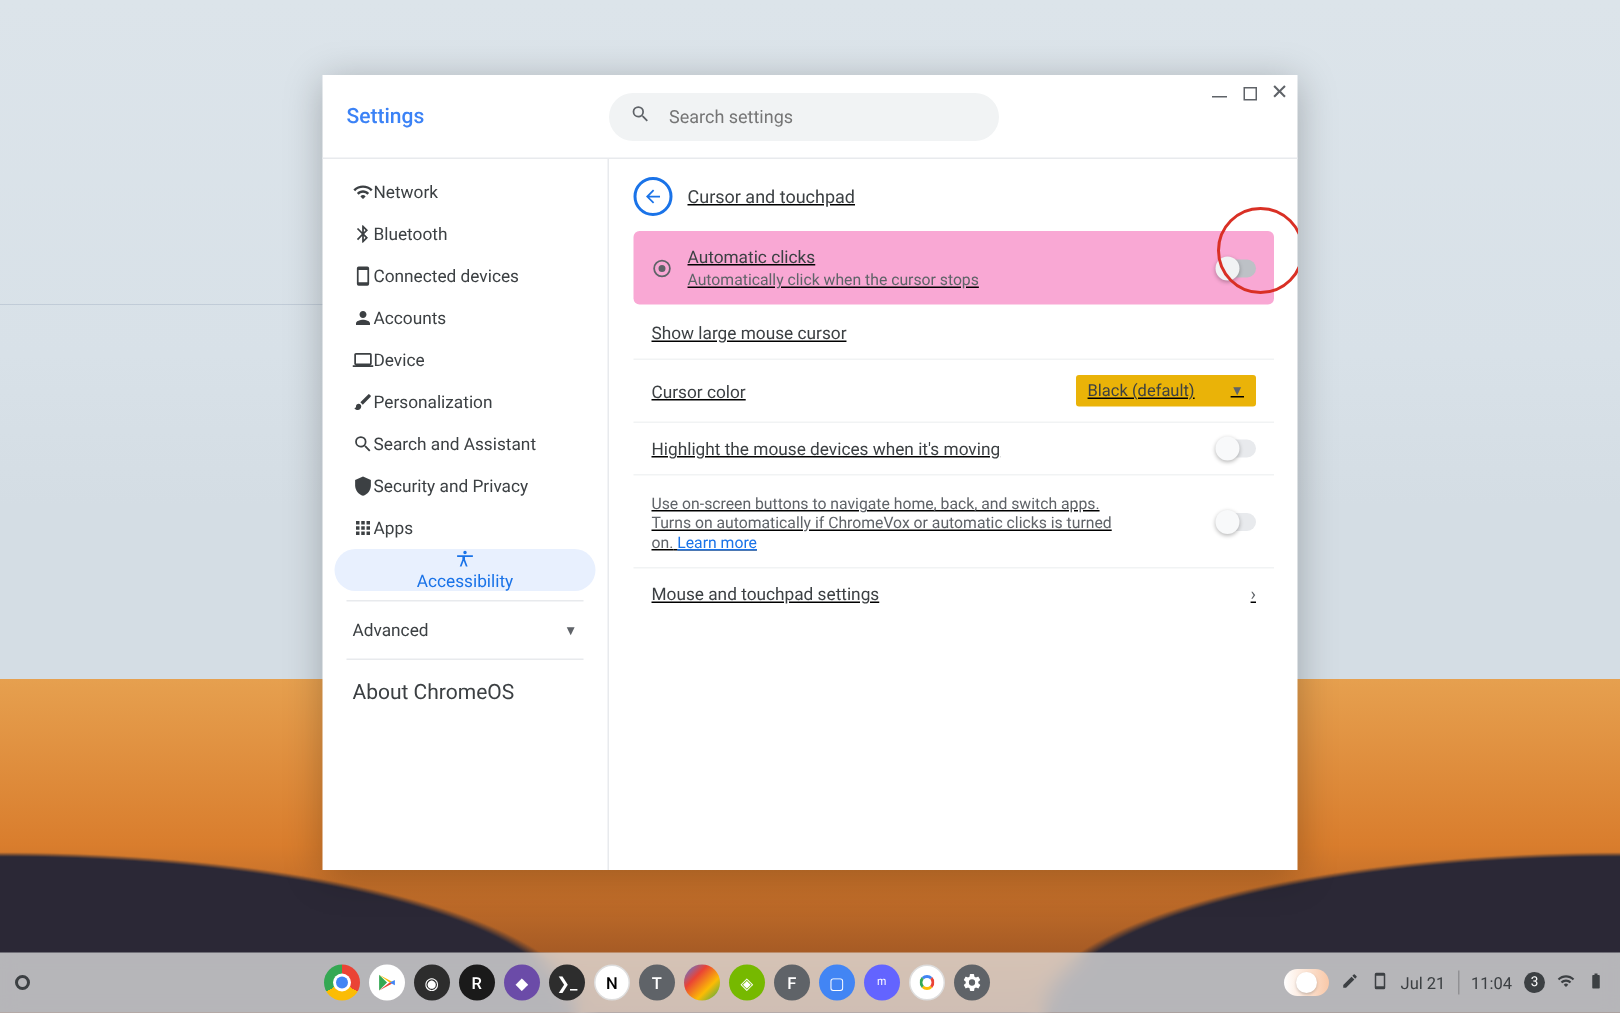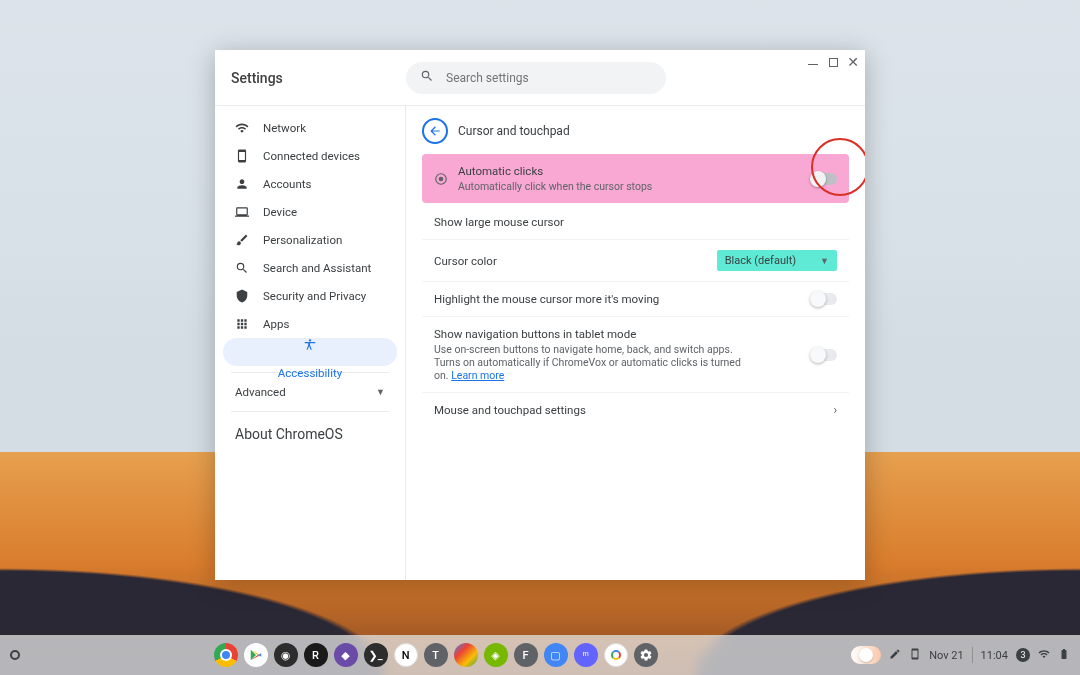--- a/index.html
+++ b/index.html
@@ -31,43 +31,43 @@
     color: #5f6368; font-size: 12px;
   }
   .wc-btn { width: 12px; height: 12px; display: flex; align-items: center; justify-content: center; cursor: pointer; }
   .wc-min { border-bottom: 1.5px solid #5f6368; width: 10px; height: 6px; }
   .wc-max { border: 1.5px solid #5f6368; width: 9px; height: 9px; }
   .wc-close { font-size: 14px; line-height: 12px; }
 
   .topbar {
     height: 56px; display: flex; align-items: center; padding: 0 16px; border-bottom: 1px solid #e8eaed;
   }
-  .title { font-size: 14px; color: #404040; font-weight: 500; width: 175px; }
+  .title { font-size: 14px; color: #3b82f6; font-weight: 500; width: 175px; }
   .search {
     flex: 0 0 260px; height: 32px; background: #f1f3f4; border-radius: 16px;
     display: flex; align-items: center; padding: 0 14px; gap: 12px; color: #5f6368;
   }
   .search svg { width: 14px; height: 14px; fill: #5f6368; }
   .search-inp { border: none; background: transparent; font-size: 12px; outline: none; color: #3c4043; flex: 1; }
 
   .body { flex: 1; display: flex; min-height: 0; }
   .sidebar { width: 190px; padding: 8px 8px; overflow-y: auto; }
   .nav-item {
-    height: 28px; display: flex; align-items: center; gap: 14px; padding: 0 12px;
+    height: 28px; display: flex; align-items: center; gap: 0; padding: 0 12px;
     font-size: 11.5px; color: #3c4043; border-radius: 14px; cursor: pointer;
   }
   .nav-item.active { background: #e8f0fe; color: #1a73e8; flex-direction: column; }
   .nav-item .ico { width: 14px; height: 14px; display: flex; align-items: center; justify-content: center; }
   .nav-item .ico svg { width: 14px; height: 14px; fill: currentColor; }
   .nav-item.active .ico svg { fill: #1a73e8; }
   .sec-div { height: 1px; background: #e8eaed; margin: 6px 8px; }
   .adv { display: flex; align-items: center; justify-content: space-between; padding: 6px 12px; font-size: 11.5px; color: #3c4043; cursor: pointer; }
   .about { padding: 8px 12px; font-size: 14px; color: #3c4043; cursor: pointer; }
 
-  .content { flex: 1; border-left: 1px solid #e8eaed; padding: 12px 16px; overflow-y: auto; }
+  .content { flex: 1; border-left: 1px solid #e8eaed; padding: 12px 16px; overflow-y: auto; text-decoration: underline; }
   .bc-row { display: flex; align-items: center; gap: 10px; margin-bottom: 10px; }
   .back-btn {
     width: 26px; height: 26px; border: 2px solid #1a73e8; border-radius: 50%;
     display: flex; align-items: center; justify-content: center; cursor: pointer;
   }
   .back-btn svg { width: 14px; height: 14px; fill: #1a73e8; }
   .bc-title { font-size: 12px; color: #3c4043; }
 
   .row {
     display: flex; align-items: center; justify-content: space-between;
@@ -85,21 +85,21 @@
   }
   .toggle::after {
     content: ""; position: absolute; left: -1px; top: -2px; width: 16px; height: 16px;
     background: #fff; border-radius: 50%; box-shadow: 0 1px 3px rgba(0,0,0,0.3);
   }
   .toggle.off::after { background: #f1f3f4; }
   .toggle.disabled { background: #e8eaed; cursor: default; }
   .toggle.disabled::after { background: #f8f9fa; }
 
   .select {
-    background: #5eead4; padding: 4px 8px; border-radius: 2px; display: flex; align-items: center;
+    background: #eab308; padding: 4px 8px; border-radius: 2px; display: flex; align-items: center;
     gap: 24px; font-size: 11px; color: #3c4043; cursor: pointer;
   }
   .chev { font-size: 9px; color: #5f6368; }
 
   .arrow-right { color: #5f6368; font-size: 12px; }
 
   .highlight-circle {
     position: absolute; width: 58px; height: 58px; border: 2px solid #d93025; border-radius: 50%;
     right: -20px; top: -16px; pointer-events: none;
   }
@@ -152,20 +152,28 @@
         <span class="ico">
             <svg viewBox="0 0 24 24">
               <path d="M1 9l2 2c4.97-4.97 13.03-4.97 18 0l2-2C16.93 2.93 7.07 2.93 1 9zm8 8l3 3 3-3a4.243 4.243 0 00-6 0zm-4-4l2 2a7.07 7.07 0 0110 0l2-2C15.14 9.14 8.86 9.14 5 13z"></path>
             </svg>
           </span>
         <span>Network</span>
       </div>
       <div class="nav-item">
         <span class="ico">
             <svg viewBox="0 0 24 24">
+              <path d="M17.71 7.71L12 2h-1v7.59L6.41 5 5 6.41 10.59 12 5 17.59 6.41 19 11 14.41V22h1l5.71-5.71L13.41 12l4.3-4.29zM13 5.83l1.88 1.88L13 9.59V5.83zm1.88 10.46L13 18.17v-3.76l1.88 1.88z"></path>
+            </svg>
+          </span>
+        <span>Bluetooth</span>
+      </div>
+      <div class="nav-item">
+        <span class="ico">
+            <svg viewBox="0 0 24 24">
               <path d="M17 1H7a2 2 0 00-2 2v18a2 2 0 002 2h10a2 2 0 002-2V3a2 2 0 00-2-2zm0 18H7V5h10v14z"></path>
             </svg>
           </span>
         <span>Connected devices</span>
       </div>
       <div class="nav-item">
         <span class="ico">
             <svg viewBox="0 0 24 24">
               <path d="M12 12c2.21 0 4-1.79 4-4s-1.79-4-4-4-4 1.79-4 4 1.79 4 4 4zm0 2c-2.67 0-8 1.34-8 4v2h16v-2c0-2.66-5.33-4-8-4z"></path>
             </svg>
@@ -266,29 +274,28 @@
             <div>Cursor color</div>
           </div>
         <div class="select">
           <span>Black (default)</span>
           <span class="chev">▼</span>
         </div>
       </div>
 
       <div class="row">
         <div class="rl">
-            <div>Highlight the mouse cursor more it's moving</div>
+            <div>Highlight the mouse devices when it's moving</div>
           </div>
         <div class="toggle off disabled"></div>
       </div>
 
       <div class="row">
         <div class="rl">
           <div style="max-width:320px">
-            <div>Show navigation buttons in tablet mode</div>
             <div class="sub">
               <span>Use on-screen buttons to navigate home, back, and switch apps. Turns on automatically if ChromeVox or automatic clicks is turned on.</span>
               <span class="link">Learn more</span>
             </div>
           </div>
         </div>
         <div class="toggle off disabled"></div>
       </div>
 
       <div class="row" style="border-bottom:none">
@@ -339,21 +346,21 @@
   <div class="tray">
     <div class="pill" style="background:linear-gradient(90deg,#fff,#f8c8a8)">
       <span style="width:14px;height:14px;background:#fff;border-radius:50%;box-shadow:0 1px 2px rgba(0,0,0,0.2)"></span>
     </div>
     <span><svg viewBox="0 0 24 24">
           <path d="M3 17.25V21h3.75L17.81 9.94l-3.75-3.75L3 17.25zM20.71 7.04a1 1 0 000-1.41l-2.34-2.34a1 1 0 00-1.41 0l-1.83 1.83 3.75 3.75 1.83-1.83z"></path>
         </svg></span>
     <span><svg viewBox="0 0 24 24">
           <path d="M17 1H7a2 2 0 00-2 2v18a2 2 0 002 2h10a2 2 0 002-2V3a2 2 0 00-2-2zm0 18H7V5h10v14z"></path>
         </svg></span>
-    <span>Nov 21</span>
+    <span>Jul 21</span>
     <div class="sep"></div>
     <span>11:04</span>
     <span style="background:#3c4043;color:#fff;border-radius:50%;width:14px;height:14px;display:inline-flex;align-items:center;justify-content:center;font-size:9px">3</span>
     <span><svg viewBox="0 0 24 24">
           <path d="M1 9l2 2c4.97-4.97 13.03-4.97 18 0l2-2C16.93 2.93 7.07 2.93 1 9zm8 8l3 3 3-3a4.24 4.24 0 00-6 0zm-4-4l2 2a7.07 7.07 0 0110 0l2-2C15.14 9.14 8.86 9.14 5 13z"></path>
         </svg></span>
     <span><svg viewBox="0 0 24 24">
           <path d="M15.67 4H14V2h-4v2H8.33C7.6 4 7 4.6 7 5.33v15.34C7 21.4 7.6 22 8.33 22h7.34c.73 0 1.33-.6 1.33-1.33V5.33C17 4.6 16.4 4 15.67 4z"></path>
         </svg></span>
   </div>

